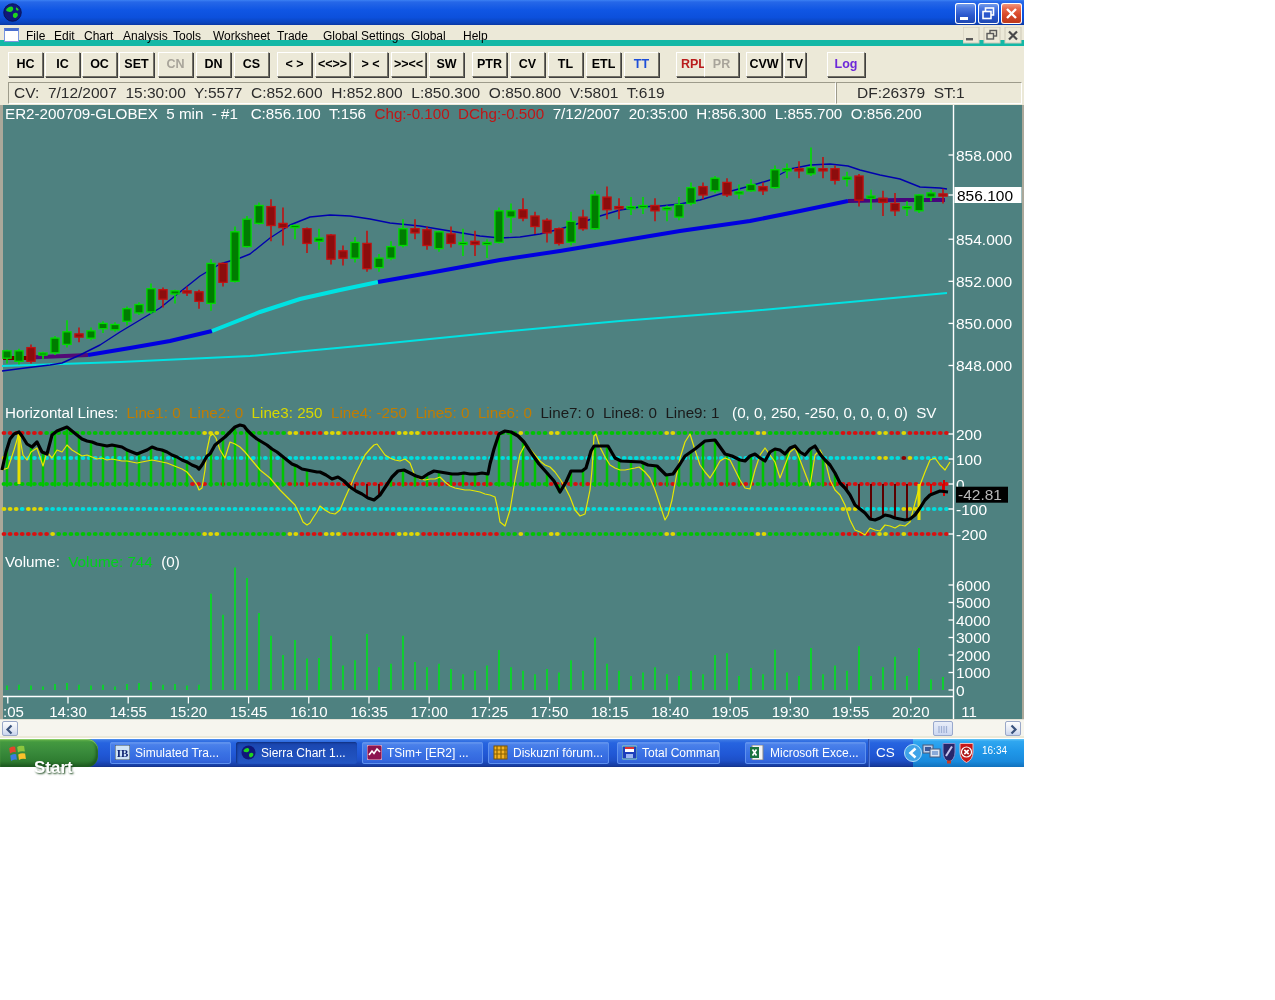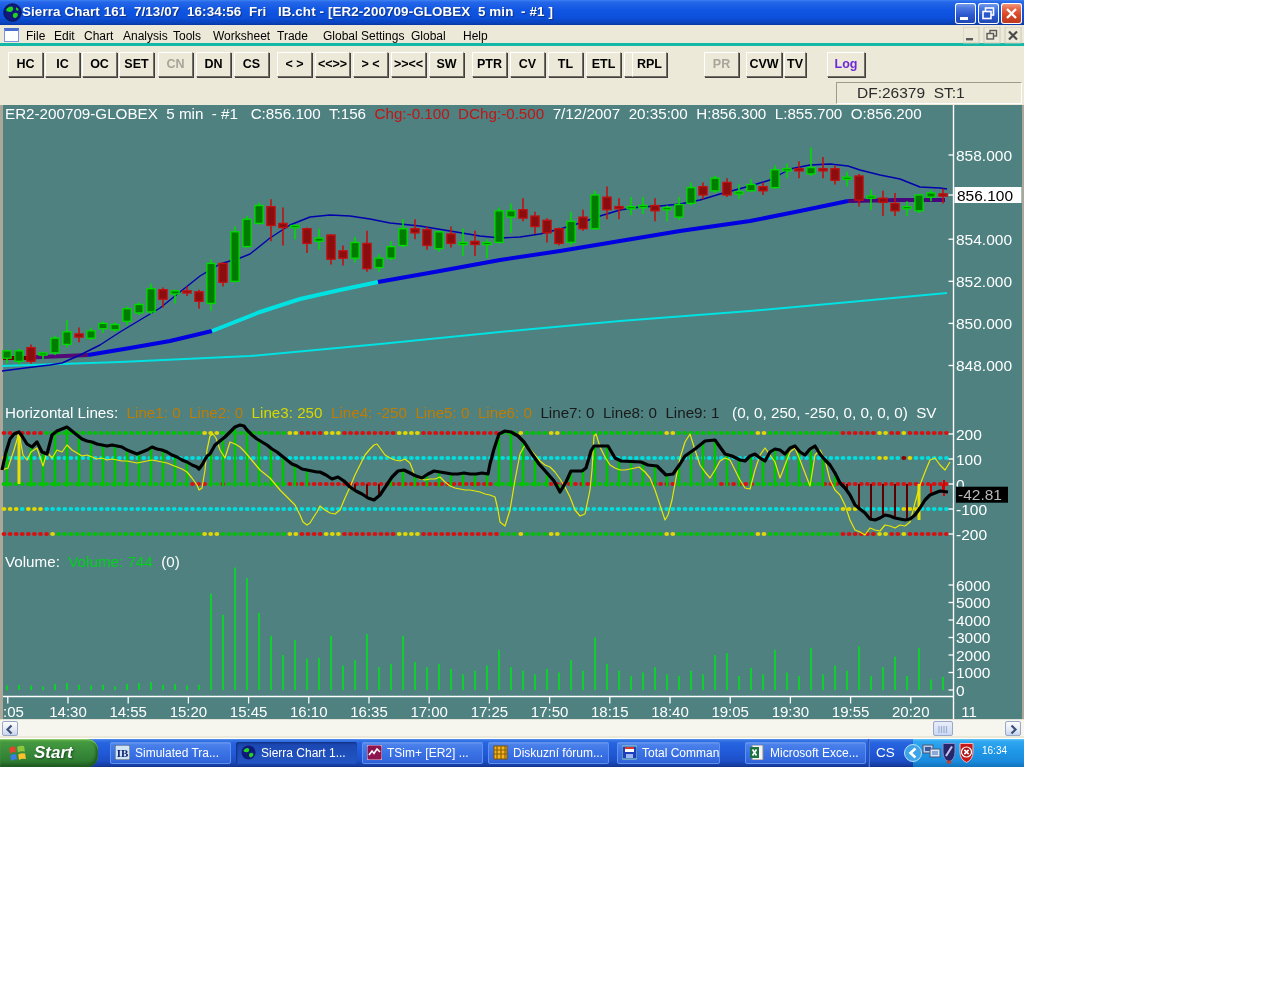--- a/index.html
+++ b/index.html
@@ -1,21 +1,21 @@
 <!DOCTYPE html>
 <html><head><meta charset="utf-8"><style>
 *{margin:0;padding:0;box-sizing:border-box}
 body{font-family:"Liberation Sans",sans-serif;background:#fff;width:1275px;height:1000px;overflow:hidden}
 #scr{position:relative;width:1275px;height:1000px;background:#fff}
 #win{position:absolute;left:0;top:0;width:1024px;height:738px;background:#ece9d8}
 #title{position:absolute;left:0;top:0;width:1024px;height:25px;
  background:linear-gradient(180deg,#3c81f3 0%,#2667e8 8%,#1056e4 40%,#0c50dc 70%,#0a43bb 92%,#0936a4 100%)}
 #title .cap{position:absolute;left:22px;top:4px;color:#fff;font-weight:bold;font-size:13.4px;letter-spacing:.1px;
  text-shadow:1px 1px 1px #10317e;white-space:pre}
-#menu{position:absolute;left:0;top:25px;width:1024px;height:21px;background:#ece9d8;border-bottom:3px solid #14b8a6}
+#menu{position:absolute;left:0;top:25px;width:1024px;height:21px;background:#ece9d8;border-bottom:6px solid #14b8a6}
 #menu span{position:absolute;top:4px;font-size:12px;color:#000}
 #tools{position:absolute;left:0;top:47px;width:1024px;height:34px;background:#ece9d8}
 .tb{position:absolute;top:5px;height:25px;background:#ece9d8;border:1px solid;border-color:#fff #716f64 #716f64 #fff;
  box-shadow:1px 1px 0 #404040;font-weight:bold;font-size:12.5px;color:#000;text-align:center;line-height:22px}
 #databar{position:absolute;left:0;top:81px;width:1024px;height:24px;background:#ece9d8}
 .dfield{position:absolute;top:1px;height:22px;border:1px solid;border-color:#9d9b8b #fff #fff #9d9b8b;
  font-size:15.5px;color:#2c2c2c;line-height:20px;white-space:pre;overflow:hidden}
 #sbar{position:absolute;left:0;top:719px;width:1024px;height:17px;background:#f6f5ee;border-top:1px solid #e3e1d5}
 #task{position:absolute;left:0;top:739px;width:1024px;height:28px;
  background:linear-gradient(180deg,#5799f5 0%,#3a77e4 4%,#2664e0 14%,#2057d5 55%,#1d4fc6 78%,#15399b 97%,#112d7c 100%)}
@@ -27,21 +27,20 @@
 </style></head><body>
 <div id="scr">
     <div id="win">
       <div id="title">
         <svg width="19" height="19" style="position:absolute;left:3px;top:3px" viewBox="0 0 19 19">
 <circle cx="9.5" cy="9.5" r="8.8" fill="#10187a" stroke="#061048" stroke-width="0.8"></circle>
 <path d="M3 7 Q4.5 3.5 8.5 3.5 Q11 4.5 10 7 Q8.5 9.5 6 8.7 Q3.2 8.7 3 7Z" fill="#1fd41f"></path>
 <path d="M10.5 10.5 Q13 9 14.8 10.8 Q15.5 13 13 14.8 Q10.5 15.5 10 13.5 Q9.5 11.5 10.5 10.5Z" fill="#1fd41f"></path>
 <path d="M13 4.2 Q15 5 15.8 7 L14 7.8 Q12.2 6 13 4.2Z" fill="#1fd41f"></path>
         </svg>
-        <span class="cap">Sierra Chart 161  7/13/07  16:34:56  Fri   IB.cht - [ER2-200709-GLOBEX  5 min  - #1 ]</span>
         <div style="position:absolute;left:955px;top:3px;width:21px;height:21px;border-radius:3px;box-shadow:inset 0 0 0 1px #fff;background:linear-gradient(180deg,#7da4ec 0%,#4a77e0 25%,#2a57cc 60%,#2049b2 95%);"><svg width="21" height="21" viewBox="0 0 21 21">
             <rect x="5" y="14" width="8" height="3" fill="#fff"></rect>
           </svg></div>
         <div style="position:absolute;left:978px;top:3px;width:21px;height:21px;border-radius:3px;box-shadow:inset 0 0 0 1px #fff;background:linear-gradient(180deg,#7da4ec 0%,#4a77e0 25%,#2a57cc 60%,#2049b2 95%);"><svg width="21" height="21" viewBox="0 0 21 21">
             <rect x="7.5" y="5" width="8" height="7" fill="none" stroke="#fff" stroke-width="1.6"></rect>
             <rect x="5" y="8.5" width="8" height="7" fill="#2a57cc" stroke="#fff" stroke-width="1.6"></rect>
           </svg></div>
         <div style="position:absolute;left:1001px;top:3px;width:21px;height:21px;border-radius:3px;box-shadow:inset 0 0 0 1px #fff;background:linear-gradient(180deg,#f3a188 0%,#e86a4d 25%,#d8492a 55%,#c03a1d 90%);"><svg width="21" height="21" viewBox="0 0 21 21">
             <path d="M6 6 L15 15 M15 6 L6 15" stroke="#fff" stroke-width="2.4"></path>
           </svg></div>
@@ -79,27 +78,28 @@
         <div class="tb" style="left:277px;width:35px;color:#000">&lt; &gt;</div>
         <div class="tb" style="left:315px;width:35px;color:#000">&lt;&lt;&gt;&gt;</div>
         <div class="tb" style="left:353px;width:35px;color:#000">&gt; &lt;</div>
         <div class="tb" style="left:391px;width:35px;color:#000">&gt;&gt;&lt;&lt;</div>
         <div class="tb" style="left:429px;width:35px;color:#000">SW</div>
         <div class="tb" style="left:472px;width:35px;color:#000">PTR</div>
         <div class="tb" style="left:510px;width:35px;color:#000">CV</div>
         <div class="tb" style="left:548px;width:35px;color:#000">TL</div>
         <div class="tb" style="left:586px;width:35px;color:#000">ETL</div>
         <div class="tb" style="left:624px;width:35px;color:#1d4ed8">TT</div>
-        <div class="tb" style="left:632px;width:35px;color:#000000">RPL</div>
+        <div class="tb" style="left:676px;width:35px;color:#b91c1c">RPL</div>
         <div class="tb" style="left:704px;width:35px;color:#a8a49a">PR</div>
         <div class="tb" style="left:746px;width:36px;color:#000">CVW</div>
         <div class="tb" style="left:784px;width:22px;color:#000">TV</div>
         <div class="tb" style="left:827px;width:38px;color:#6d28d9">Log</div>
       </div>
       <div id="databar">
+        <div class="dfield" style="left:8px;width:828px;padding-left:5px">CV:  7/12/2007  15:30:00  Y:5577  C:852.600  H:852.800  L:850.300  O:850.800  V:5801  T:619</div>
         <div class="dfield" style="left:836px;width:186px;padding-left:20px">DF:26379  ST:1</div>
       </div>
       <svg width="1024" height="614" viewBox="0 0 1024 614" style="position:absolute;left:0;top:105px" font-family="Liberation Sans, sans-serif">
         <rect x="0" y="0" width="1024" height="614" fill="#aba89a"></rect>
         <rect x="3" y="0" width="1019" height="614" fill="#4e8180"></rect>
         <ellipse cx="4.0" cy="328" rx="2.4" ry="1.9" fill="#da0f0f"></ellipse>
         <ellipse cx="10.1" cy="328" rx="2.4" ry="1.9" fill="#da0f0f"></ellipse>
         <ellipse cx="16.2" cy="328" rx="2.4" ry="1.9" fill="#da0f0f"></ellipse>
         <ellipse cx="22.2" cy="328" rx="2.4" ry="1.9" fill="#da0f0f"></ellipse>
         <ellipse cx="28.3" cy="328" rx="2.4" ry="1.9" fill="#da0f0f"></ellipse>
@@ -1296,21 +1296,21 @@
 background:linear-gradient(180deg,#5fae46 0%,#43993f 12%,#398b3b 45%,#2f7d31 78%,#266627 96%);
 box-shadow:inset 0 1px 1px #8cd06a, inset -2px -2px 3px #1d5a20">
 <svg width="26" height="24" viewBox="0 0 26 24" style="position:absolute;left:7px;top:2px">
           <g transform="rotate(-8 11 12)">
 <path d="M3 6 Q6 4 9 5.5 L9 11 Q6 9.5 3 11.5 Z" fill="#e4452c"></path>
 <path d="M11 6 Q14 4.5 18 6 L18 11.5 Q14 10 11 11.5 Z" fill="#8cc63f"></path>
 <path d="M3 13.5 Q6 11.5 9 13 L9 18.5 Q6 17 3 19 Z" fill="#3b7de0"></path>
 <path d="M11 13.5 Q14 12 18 13.5 L18 19 Q14 17.5 11 19 Z" fill="#fcc22b"></path>
           </g>
         </svg>
-<span style="position:absolute;left:34px;top:4px;color:#fff;font-weight:bold;font-style:italic;font-size:17px;
+<span style="position:absolute;left:34px;top:19px;color:#fff;font-weight:bold;font-size:17px;
 text-shadow:1px 1px 2px #1e4a20">Start</span>
       </div>
       <div class="tbtn" style="left:110px;width:121px"><svg class="ticon" viewBox="0 0 15 15">
           <rect x="0" y="0" width="15" height="15" fill="#cfe4f7" stroke="#345" stroke-width="1"></rect>
           <text x="7.5" y="11.5" font-size="11" font-weight="bold" font-family="Liberation Serif,serif" fill="#0a1e6e" text-anchor="middle">IB</text>
         </svg><span class="lab">Simulated Tra...</span></div>
       <div class="tbtn" style="left:236px;width:121px;background:linear-gradient(180deg,#1a45ae 0%,#1e4db8 40%,#2356c4 100%);box-shadow:inset 1px 1px 2px #10307e"><svg class="ticon" viewBox="0 0 15 15">
           <circle cx="7.5" cy="7.5" r="7" fill="#10187a"></circle>
           <path d="M2.5 5.5 Q4 2.5 7 3 Q9 4 8 6 Q6.5 8 4.5 7 Q2.5 7 2.5 5.5Z" fill="#1fd41f"></path>
           <path d="M8.5 8.5 Q11 7 12.5 9 Q12.5 11.5 10 12.5 Q8 12.5 8 10.5 Q8 9 8.5 8.5Z" fill="#1fd41f"></path>

